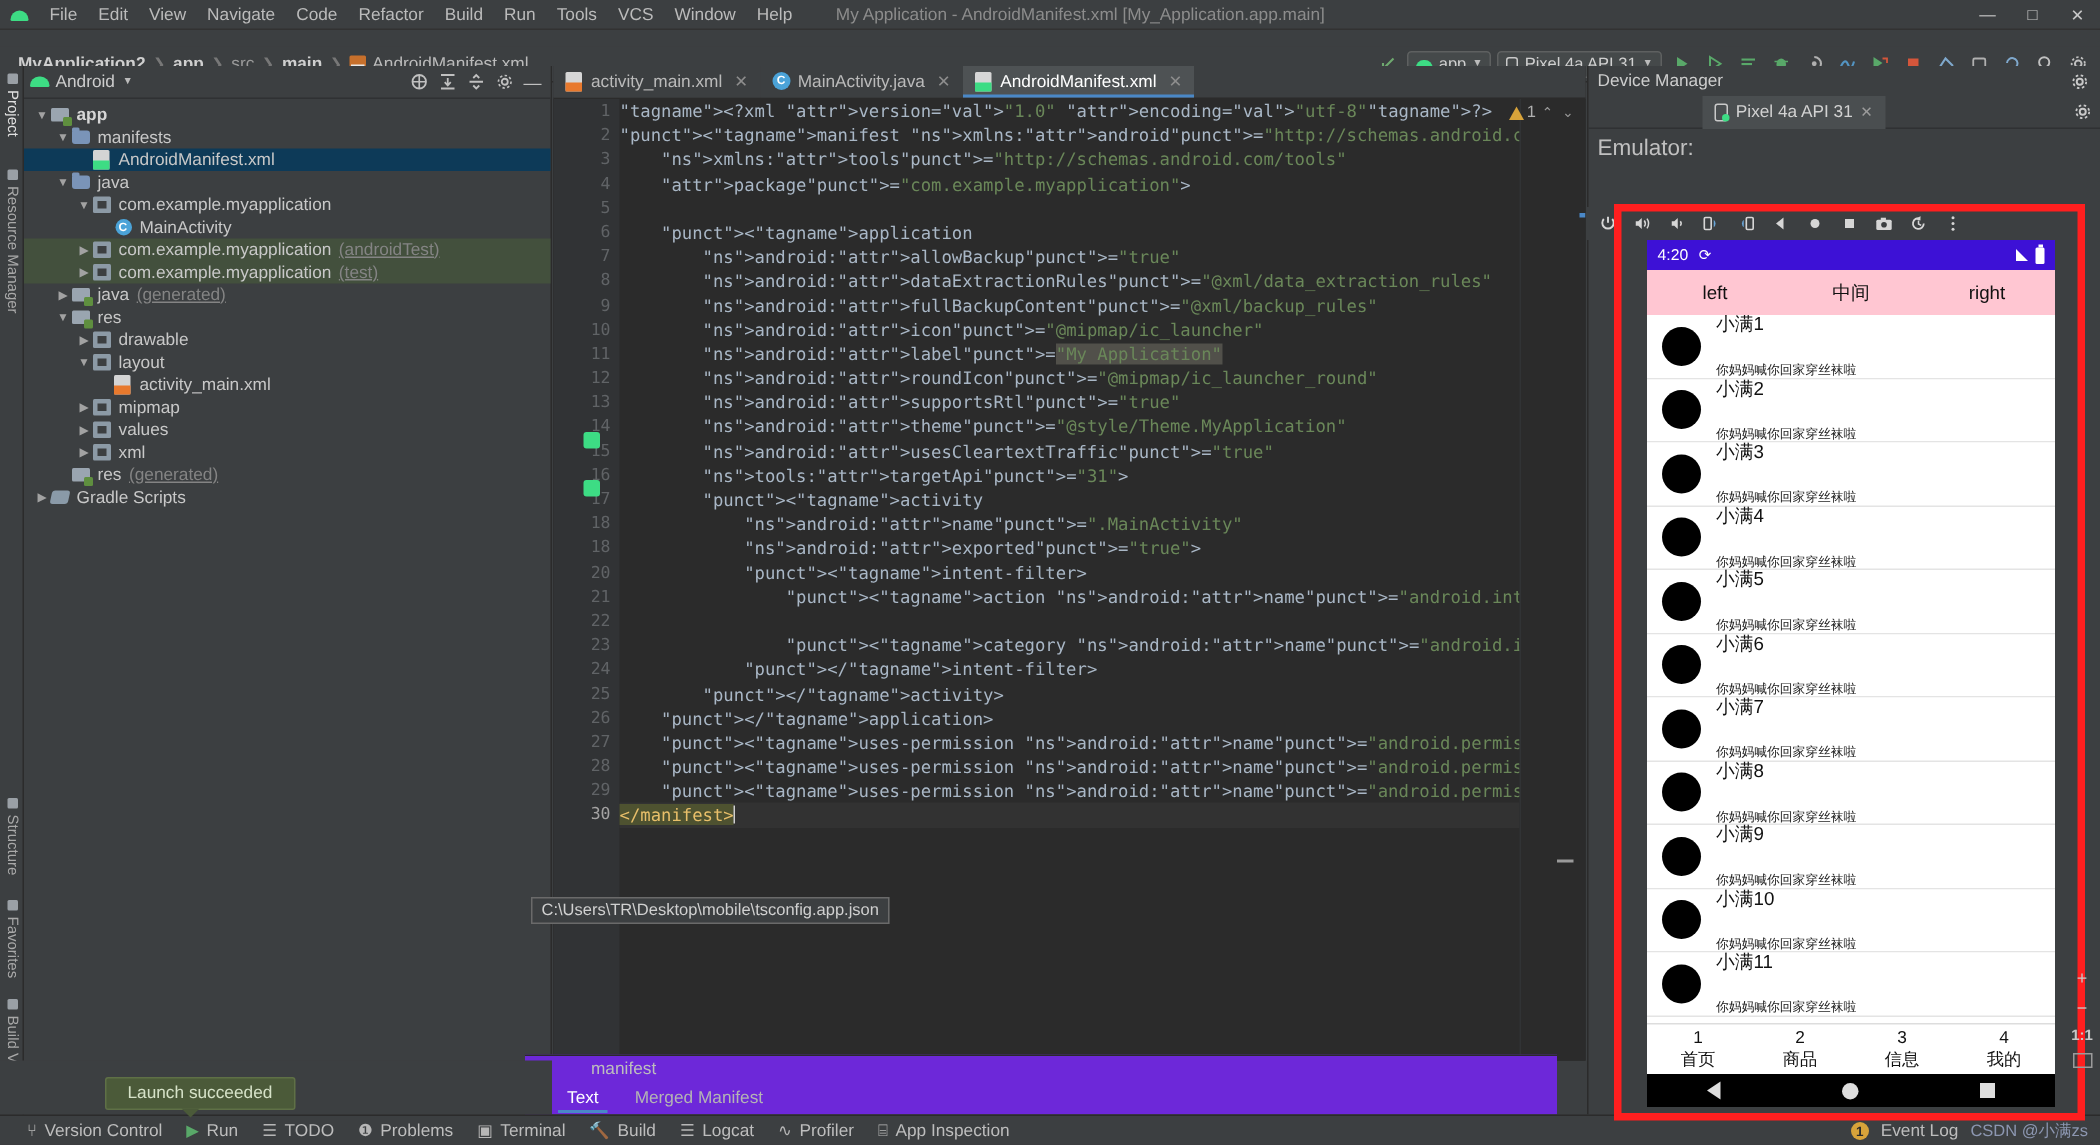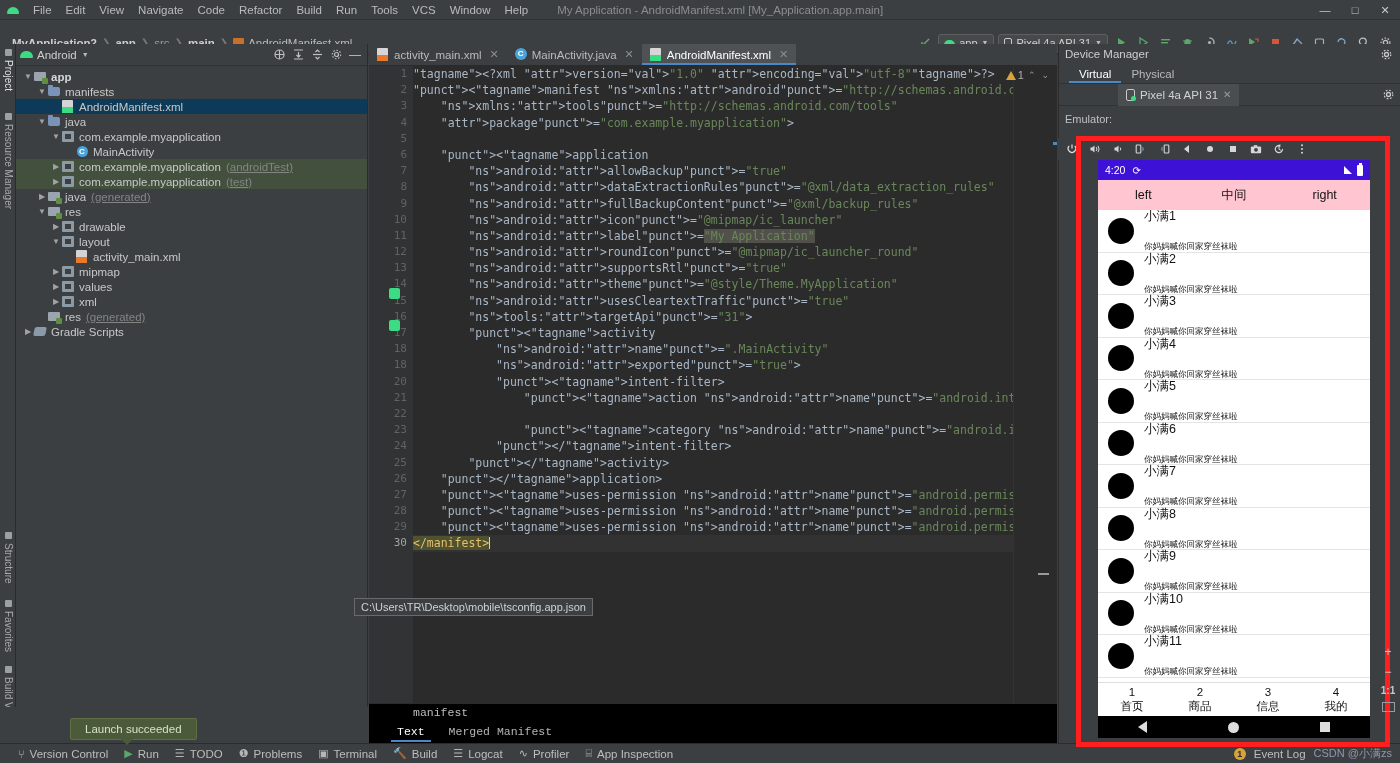--- a/index.html
+++ b/index.html
@@ -181,21 +181,21 @@
     position: absolute; left: 70px; top: 718px; padding: 4px 14px;
     background: #4b5a39; border: 1px solid #5f7046; color: #d6e2c8; font-size: 11.5px;
     border-radius: 2px; z-index: 30;
   }
   .launch-toast::after{
     content:""; position:absolute; left:50px; bottom:-6px; width:0;height:0;
     border-left:6px solid transparent;border-right:6px solid transparent;border-top:6px solid #4b5a39;
   }
 
   
-  .ed-bottom { position: absolute; left: 369px; top: 703px; width: 688px; height: 40px; background:#000000;font-family:Liberation Mono, monospace; }
+  .ed-bottom { position: absolute; left: 350px; top: 703px; width: 688px; height: 40px; background:#6d28d9; }
   .manifest-crumb { height: 18px; display:flex; align-items:center; padding-left: 44px; font-size: 11.5px; color:#bdbdbd;
      border-top:1px solid #2b2b2b; }
   .mm-tabs { height: 21px; display:flex; align-items:stretch; padding-left: 16px; gap: 0; }
   .mm-tab { display:flex;align-items:center;padding:0 12px;font-size:11.5px;color:#b4b4b4;position:relative; }
   .mm-tab.active { color:#ffffff; }
   .mm-tab.active::after{content:"";position:absolute;left:6px;right:6px;bottom:0;height:2px;background:#4a88c7;}
 
   
   .devpanel {
     position: absolute; left: 1058px; top: 44px; width: 342px; height: 699px;
@@ -208,21 +208,21 @@
   .dv-tab { padding: 0 10px; font-size: 11.5px; color:#b9b9b9; display:flex;align-items:center;position:relative;}
   .dv-tab.active { color:#ffffff; }
   .dv-tab.active::after{content:"";position:absolute;left:0;right:0;bottom:0;height:2px;background:#4a88c7;}
   .dv-actions { height: 26px; display:flex; align-items:center; gap:8px; padding-left:10px; border-bottom:1px solid #2f3133;}
   .btn-create {
     border:1px solid #5e6060; background:#45494a; color:#d8d8d8; font-size:11.5px;
     padding:2px 10px; border-radius:3px;
   }
   .q-help { color:#bbbbbb; font-size:12px; padding:0 4px; }
   .emu-row { height: 22px; display:flex; align-items:center; padding-left:6px; gap:6px; border-bottom:1px solid #2f3133;}
-  .emu-lab { font-size:11px;color:#c0c0c0;margin-top:48px; }
+  .emu-lab { font-size:15px;color:#c0c0c0;margin-top:48px; }
   .emu-tab { display:flex;align-items:center;gap:5px;font-size:11.5px;color:#d2d2d2;
     background:#4a4e50; height:22px; padding:0 8px; }
   .phone-ico { width:9px;height:12px;border:1px solid #c9c9c9;border-radius:2px;position:relative;}
   .phone-ico .g{position:absolute;right:-2px;bottom:-1px;width:5px;height:5px;background:#3ddc84;border-radius:50%;}
   .emu-row .sp { margin-left:auto; display:flex; gap:5px; padding-right:4px; }
 
   
   .redbox {
     position: absolute; left: 1076px; top: 136px; width: 314px; height: 611px;
     border: 5px solid #ff1f1f; pointer-events: none; z-index: 20;
@@ -672,24 +672,20 @@
       <span class="ttl">Device Manager</span>
       <span class="sp">
         <span class="phi">
           <svg width="13" height="13" viewBox="0 0 13 13">
               <circle cx="6.5" cy="6.5" r="2" fill="none" stroke="#c9c9c9" stroke-width="1.3"></circle>
               <circle cx="6.5" cy="6.5" r="4.3" fill="none" stroke="#c9c9c9" stroke-width="1.2" stroke-dasharray="1.7 1.7"></circle>
             </svg>
         </span>
       </span>
     </div>
-    <div class="dv-tabs" id="dv-tabs">
-        <div class="dv-tab active">Virtual</div>
-        <div class="dv-tab">Physical</div>
-      </div>
     <div class="emu-row">
       <span class="emu-lab">Emulator:</span>
       <span class="emu-tab">
         <span class="phone-ico">
             <span class="g"></span>
           </span>
         <span>Pixel 4a API 31</span>
         <span style="color:#9c9c9c;font-size:10px">✕</span>
       </span>
       <span class="sp">

